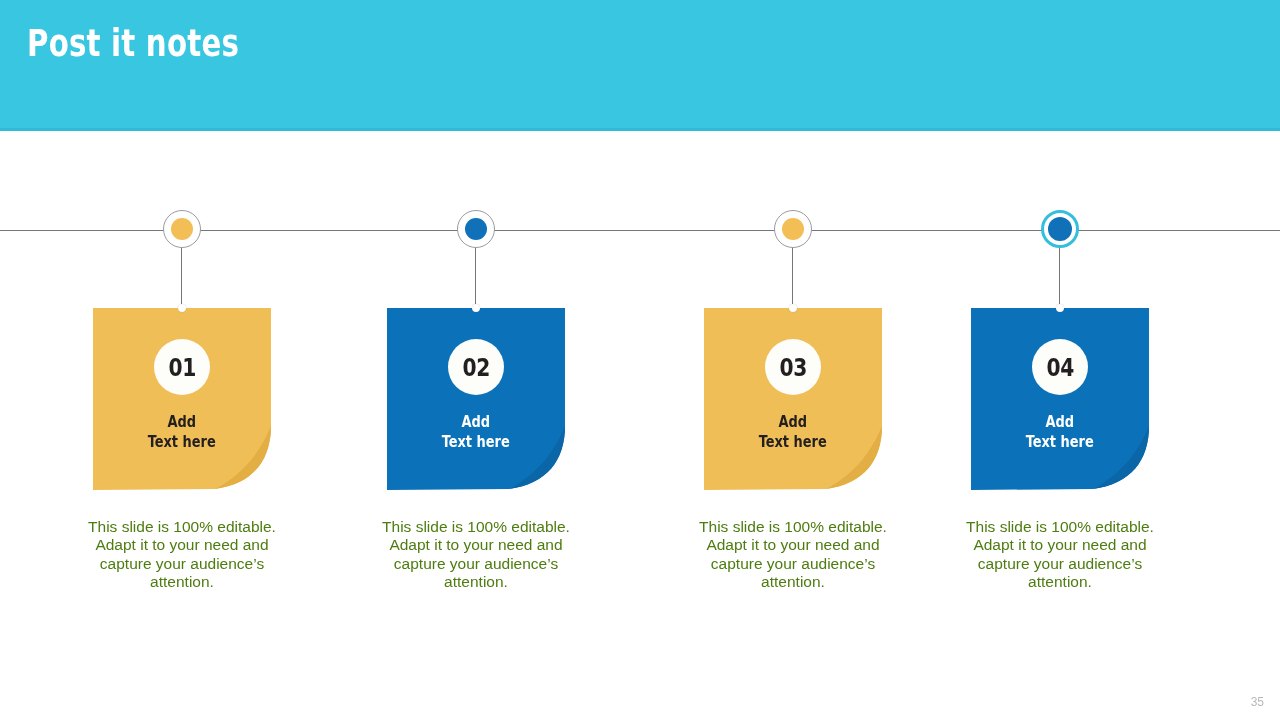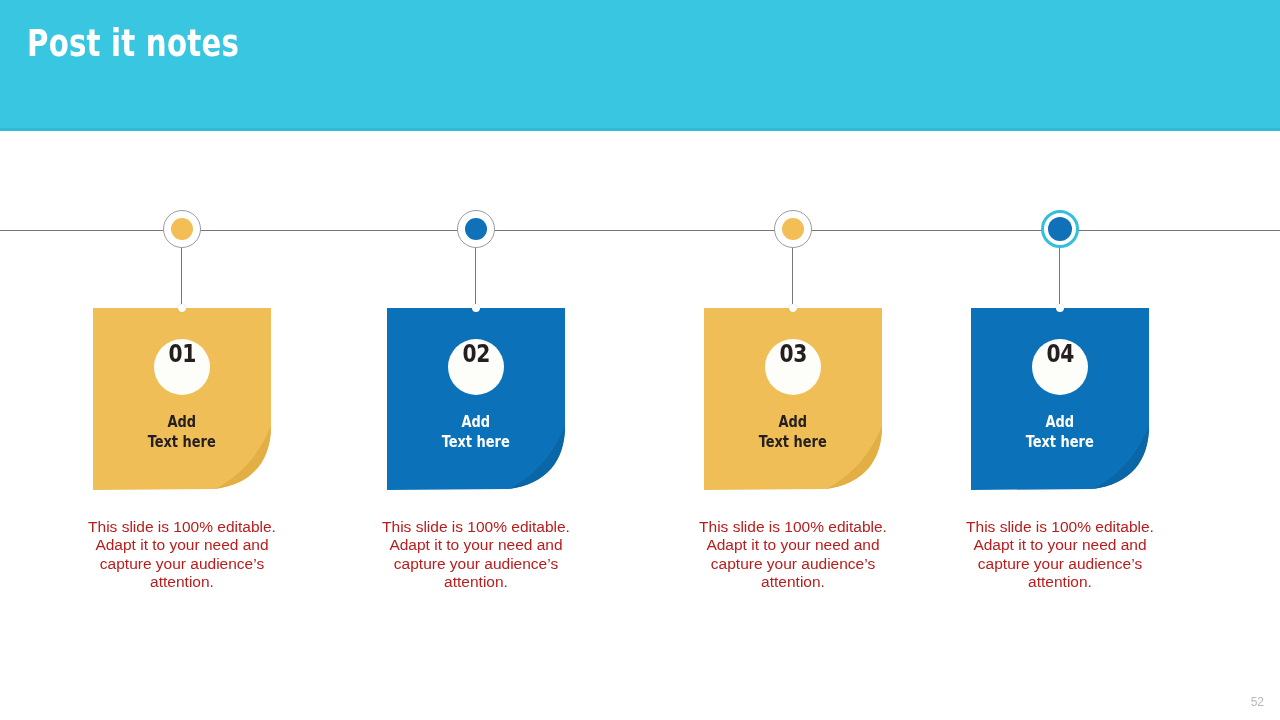--- a/index.html
+++ b/index.html
@@ -137,21 +137,21 @@
     align-items: center;
     z-index: 2;
   }
   .num-circle {
     margin-top: 31px;
     width: 56px;
     height: 56px;
     border-radius: 50%;
     background: #fdfdfa;
     display: flex;
-    align-items: flex-start;
+    align-items: center;
     justify-content: center;
   }
   .num-text {
     font-family: "DejaVu Sans Condensed", "Liberation Sans Narrow", "Liberation Sans", sans-serif;
     font-size: 25px;
     font-weight: bold;
     color: #231f20;
     transform: scaleX(0.9);
     letter-spacing: -0.3px;
   }
@@ -171,21 +171,21 @@
   .caption {
     position: absolute;
     top: 518px;
     left: 50%;
     margin-left: -103px;
     width: 206px;
     text-align: center;
     font-family: "Liberation Sans", sans-serif;
     font-size: 15.5px;
     line-height: 1.18;
-    color: #b91c1c;
+    color: #4d7c0f;
   }
 
   
   .page-number {
     position: absolute;
     right: 16px;
     bottom: 11px;
     font-family: "Liberation Sans", sans-serif;
     font-size: 12px;
     color: #b9b9b9;
@@ -304,13 +304,13 @@
           <span class="l1">Add</span>
           <span class="l2">Text here</span>
         </div>
       </div>
     </div>
 
     <div class="caption">This slide is 100% editable. Adapt it to your need and capture your audience’s attention.</div>
   </div>
   </div>
 
-<div class="page-number">52</div>
+<div class="page-number">35</div>
 
 </body></html>

